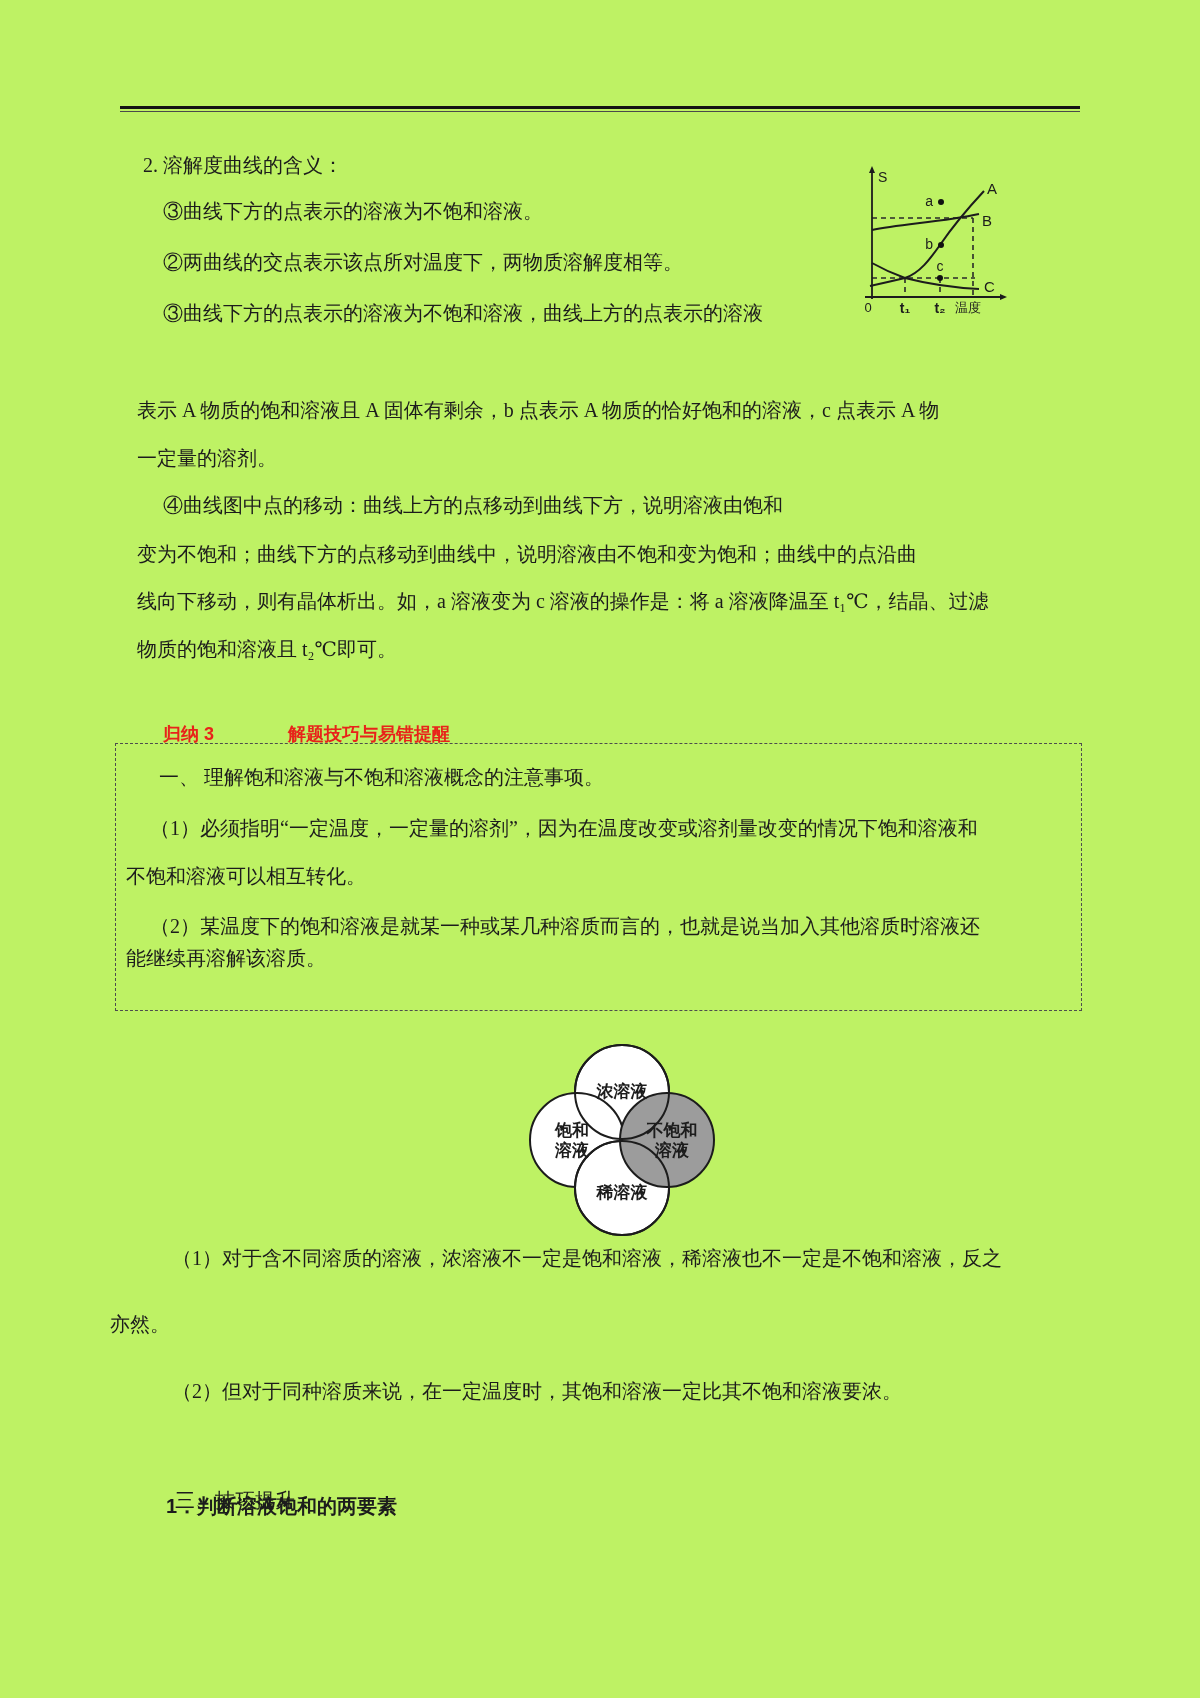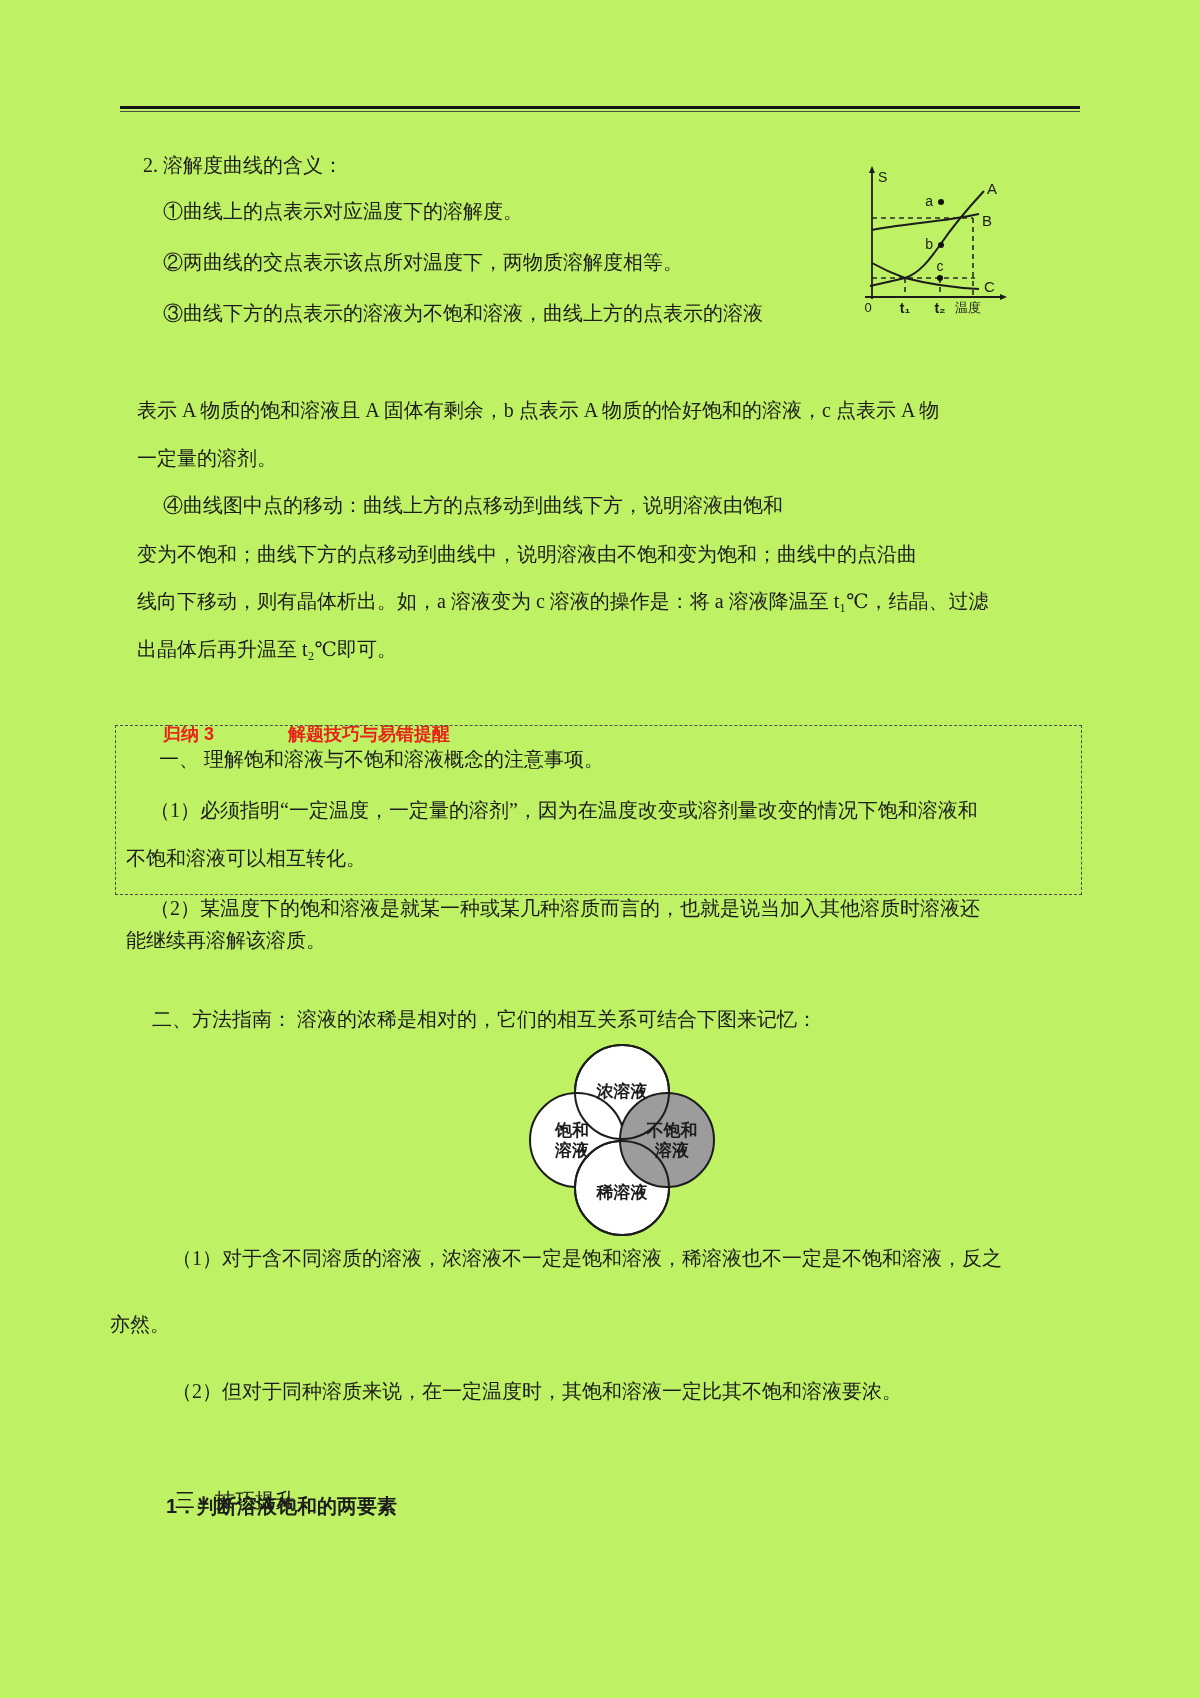--- a/index.html
+++ b/index.html
@@ -26,21 +26,21 @@
   }
   .red-head{
     position:absolute;
     font-family:"Liberation Sans","DejaVu Sans",sans-serif;
     font-weight:bold;
     font-size:18px;
     color:#e8231a;
     white-space:nowrap;
   }
   .tips-box{
-    position:absolute;left:115px;top:725px;width:967px;height:170px;
+    position:absolute;left:115px;top:743px;width:967px;height:268px;
     border:1.5px dashed #4d4d4d;
     box-sizing:border-box;
   }
   .tips-box .tline{position:absolute;}
   .bold-item{
     font-weight:bold;
     font-family:"Liberation Sans","DejaVu Sans",sans-serif;
   }
   svg text{
     font-family:"Liberation Sans","DejaVu Sans",sans-serif;
@@ -50,29 +50,29 @@
   .venn-svg{position:absolute;left:515px;top:1035px;}
 </style>
 </head>
 <body>
 
 <div class="page">
 
   <div class="top-rule"></div>
 
   <div class="tline" style="left:143px;top:152px;">2.  溶解度曲线的含义：</div>
-  <div class="tline" style="left:163px;top:198px;">①曲线上的点表示对应温度下的溶解度。</div>
+  <div class="tline" style="left:163px;top:198px;">③曲线下方的点表示的溶液为不饱和溶液。</div>
   <div class="tline" style="left:163px;top:249px;">②两曲线的交点表示该点所对温度下，两物质溶解度相等。</div>
   <div class="tline" style="left:163px;top:300px;">③曲线下方的点表示的溶液为不饱和溶液，曲线上方的点表示的溶液</div>
   <div class="tline" style="left:137px;top:397px;">表示 A 物质的饱和溶液且 A 固体有剩余，b 点表示 A 物质的恰好饱和的溶液，c 点表示 A 物</div>
   <div class="tline" style="left:137px;top:445px;">一定量的溶剂。</div>
   <div class="tline" style="left:163px;top:492px;">④曲线图中点的移动：曲线上方的点移动到曲线下方，说明溶液由饱和</div>
   <div class="tline" style="left:137px;top:541px;">变为不饱和；曲线下方的点移动到曲线中，说明溶液由不饱和变为饱和；曲线中的点沿曲</div>
   <div class="tline" style="left:137px;top:588px;">线向下移动，则有晶体析出。如，a 溶液变为 c 溶液的操作是：将 a 溶液降温至 t₁℃，结晶、过滤</div>
-  <div class="tline" style="left:137px;top:636px;">出晶体后再升温至 t₂℃即可。</div>
+  <div class="tline" style="left:137px;top:636px;">物质的饱和溶液且 t₂℃即可。</div>
 
   <svg class="chart-svg" width="170" height="158" viewBox="0 0 170 158">
 
     <g stroke="#2a2a2a" stroke-width="1.6" stroke-dasharray="5,4" fill="none">
       <line x1="24" y1="58" x2="125" y2="58"></line>
       <line x1="24" y1="118" x2="127" y2="118"></line>
       <line x1="57" y1="118" x2="57" y2="137"></line>
       <line x1="92" y1="118" x2="92" y2="137"></line>
       <line x1="125" y1="58" x2="125" y2="137"></line>
     </g>
@@ -111,21 +111,20 @@
   <span class="red-head" style="left:288px;top:722px;">解题技巧与易错提醒</span>
 
   <div class="tips-box">
     <div class="tline" style="left:43px;top:20px;">一、 理解饱和溶液与不饱和溶液概念的注意事项。</div>
     <div class="tline" style="left:34px;top:71px;">（1）必须指明“一定温度，一定量的溶剂”，因为在温度改变或溶剂量改变的情况下饱和溶液和</div>
     <div class="tline" style="left:10px;top:119px;">不饱和溶液可以相互转化。</div>
     <div class="tline" style="left:34px;top:169px;">（2）某温度下的饱和溶液是就某一种或某几种溶质而言的，也就是说当加入其他溶质时溶液还</div>
     <div class="tline" style="left:10px;top:201px;">能继续再溶解该溶质。</div>
   </div>
 
-  <div class="tline" style="left:152px;top:1006px;">二、方法指南：  溶液的浓稀是相对的，它们的相互关系可结合下图来记忆：</div>
 
   <svg class="venn-svg" width="215" height="210" viewBox="0 0 215 210">
 
     <circle cx="107" cy="57" r="47" fill="#ffffff" stroke="#1c1c1c" stroke-width="2"></circle>
     <circle cx="62" cy="105" r="47" fill="#ffffff" stroke="#1c1c1c" stroke-width="2"></circle>
     <circle cx="107" cy="153" r="47" fill="#ffffff" stroke="#1c1c1c" stroke-width="2"></circle>
 
     <circle cx="152" cy="105" r="47" fill="#9c9c9c" stroke="#1c1c1c" stroke-width="2"></circle>
 
     <g fill="none" stroke="#1c1c1c" stroke-width="2">

